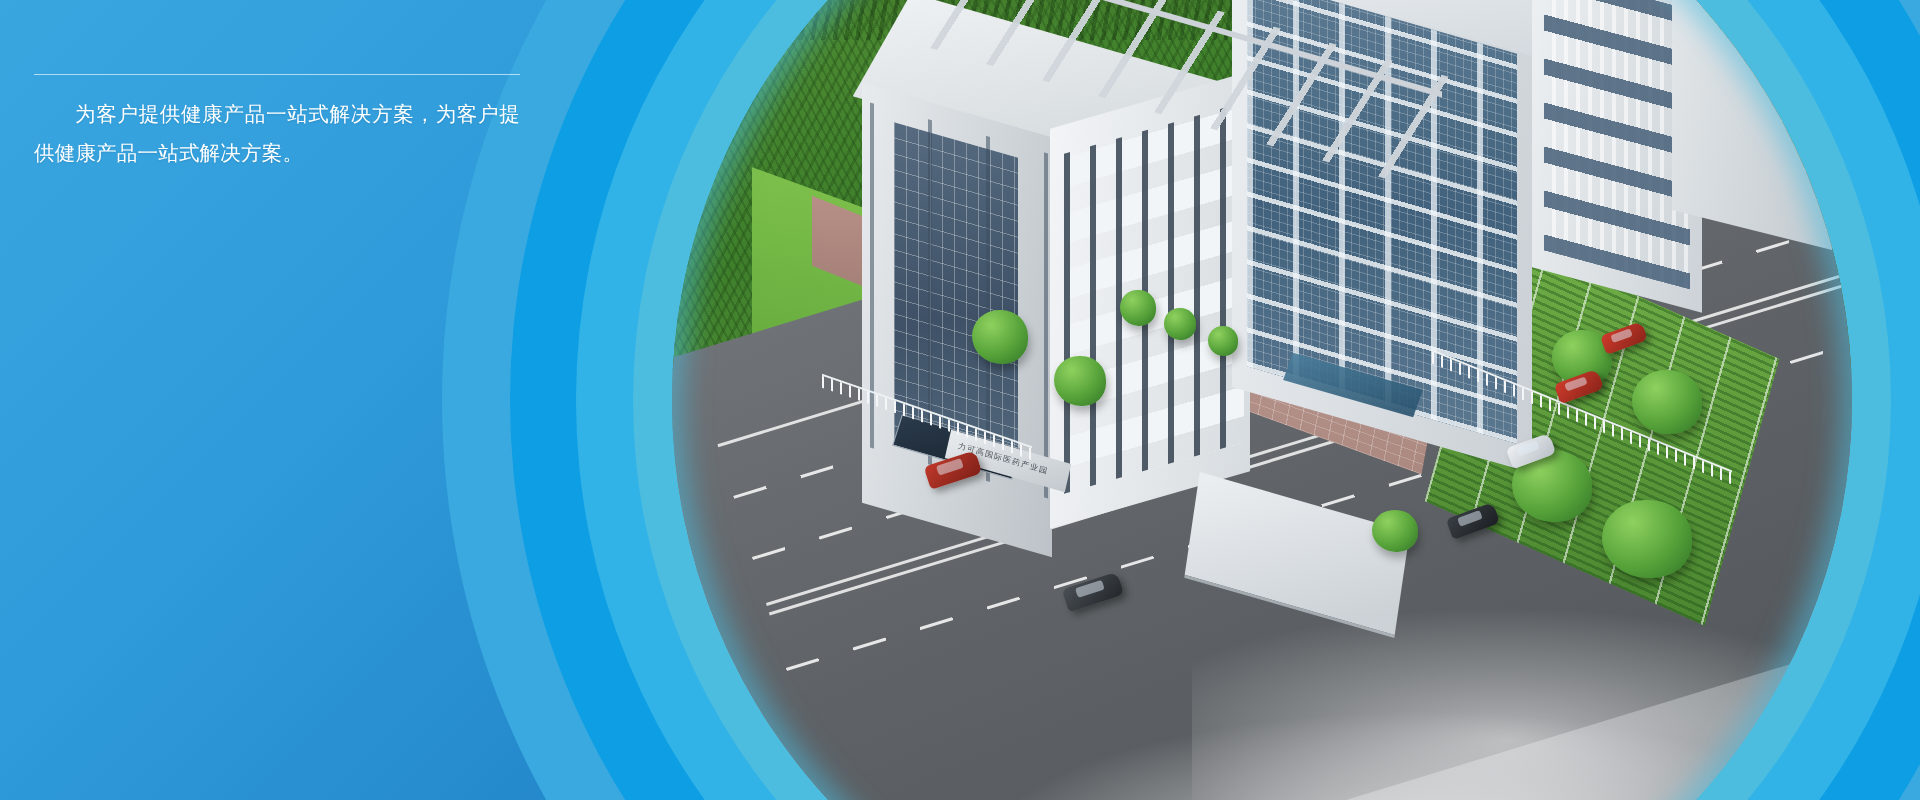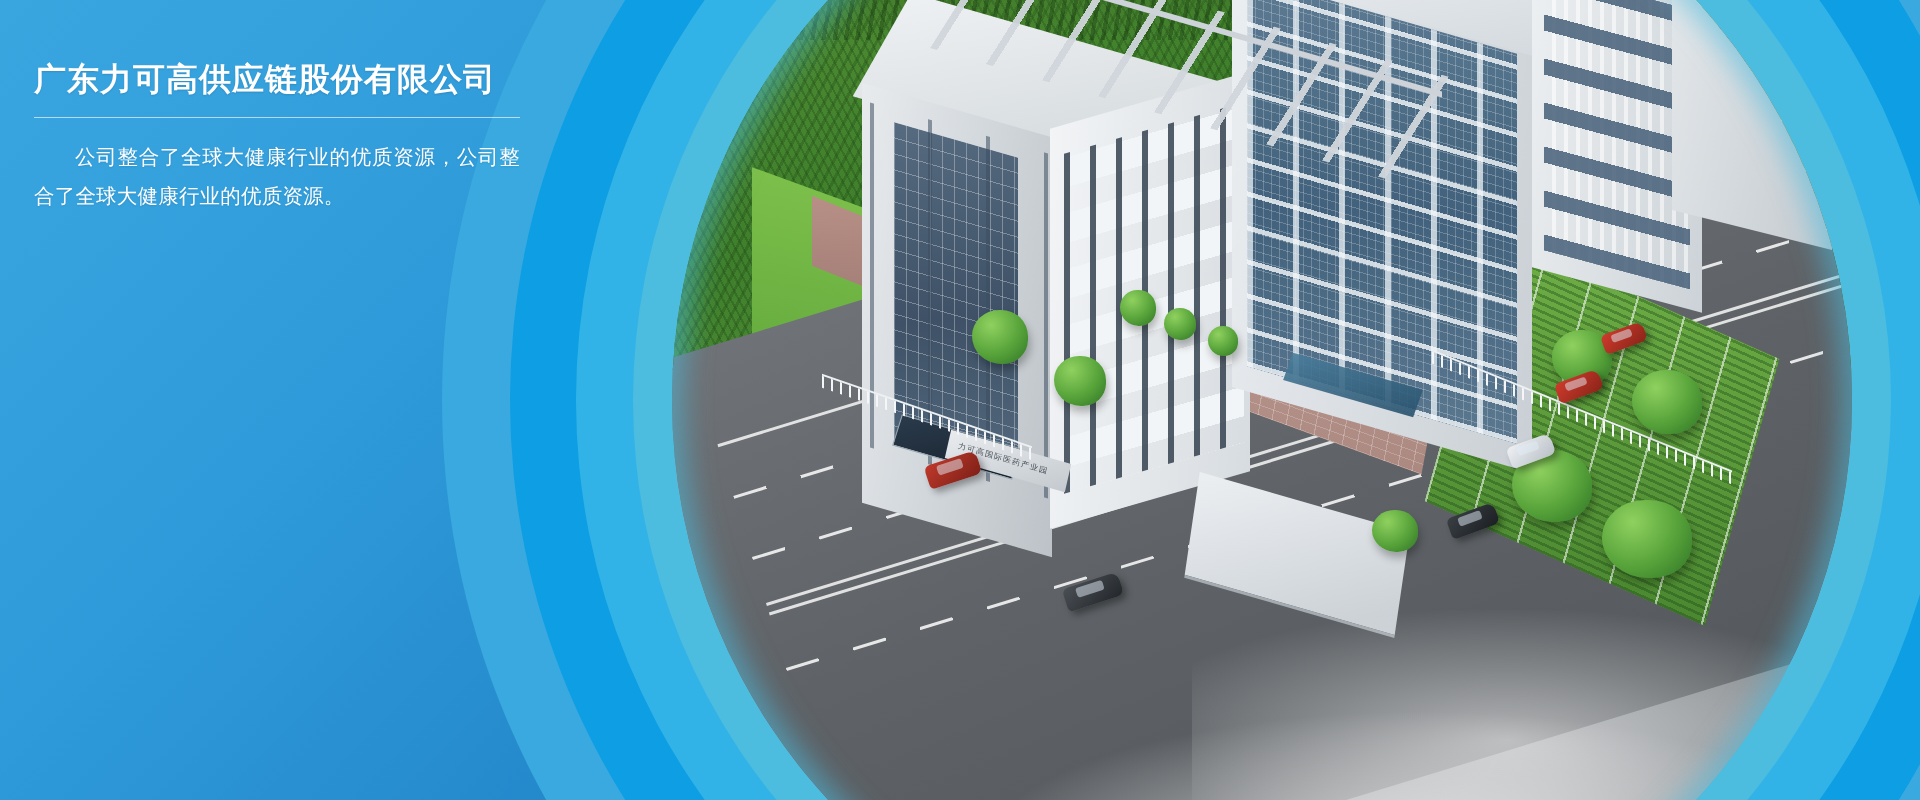--- a/index.html
+++ b/index.html
@@ -417,20 +417,19 @@
       <div class="car" style="left:884px;top:566px;width:46px;height:21px;background:linear-gradient(150deg,#cf3b2c,#8a2419);transform:rotate(-20deg);"></div>
       <div class="car" style="left:930px;top:518px;width:44px;height:20px;background:linear-gradient(150deg,#cf3b2c,#8a2419);transform:rotate(-20deg);"></div>
 
       <div class="ph haze2"></div>
       <div class="ph haze"></div>
     </div>
     <div class="photo-feather"></div>
   </div>
 
   <div class="text-col">
-    <h1 class="title">广东力可高供应链股份有限公司</h1>
     <div class="divider"></div>
     <div class="body-text">
-      <p>公司整合了全球大健康行业的优质资源，公司整合了全球大健康行业的优质资源。</p>
+      <p>为客户提供健康产品一站式解决方案，为客户提供健康产品一站式解决方案。</p>
     </div>
   </div>
 
 </div>
 
 </body></html>

